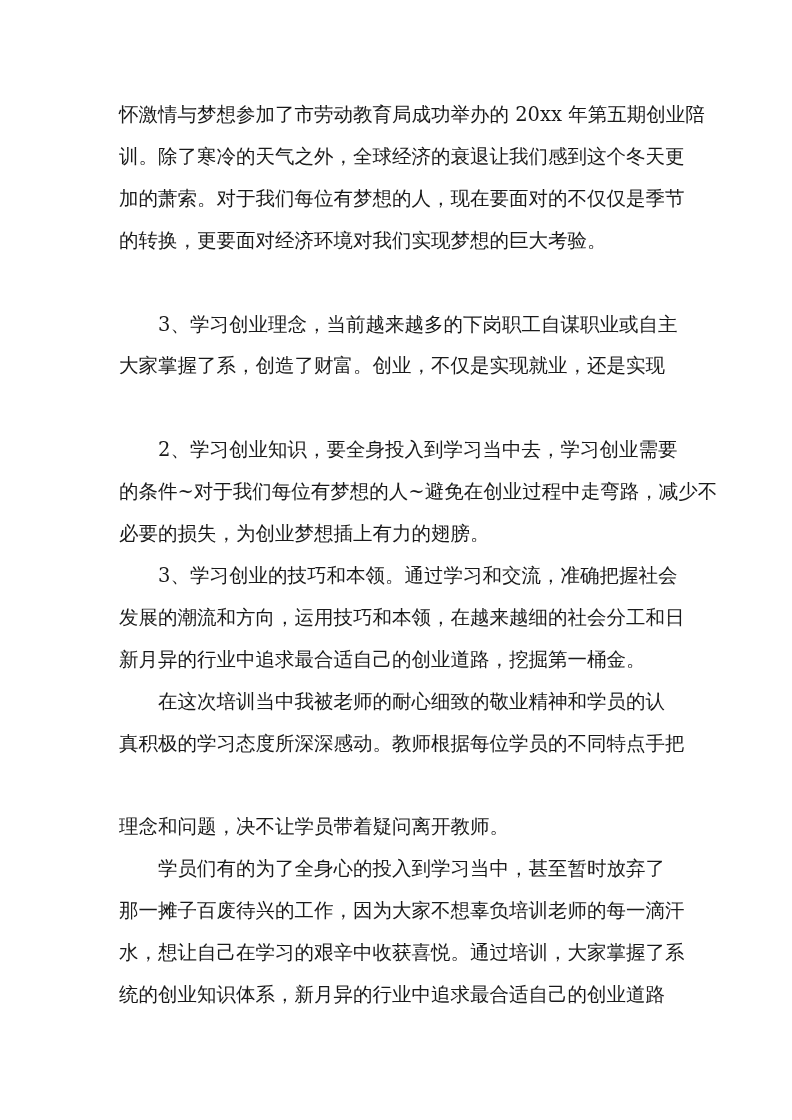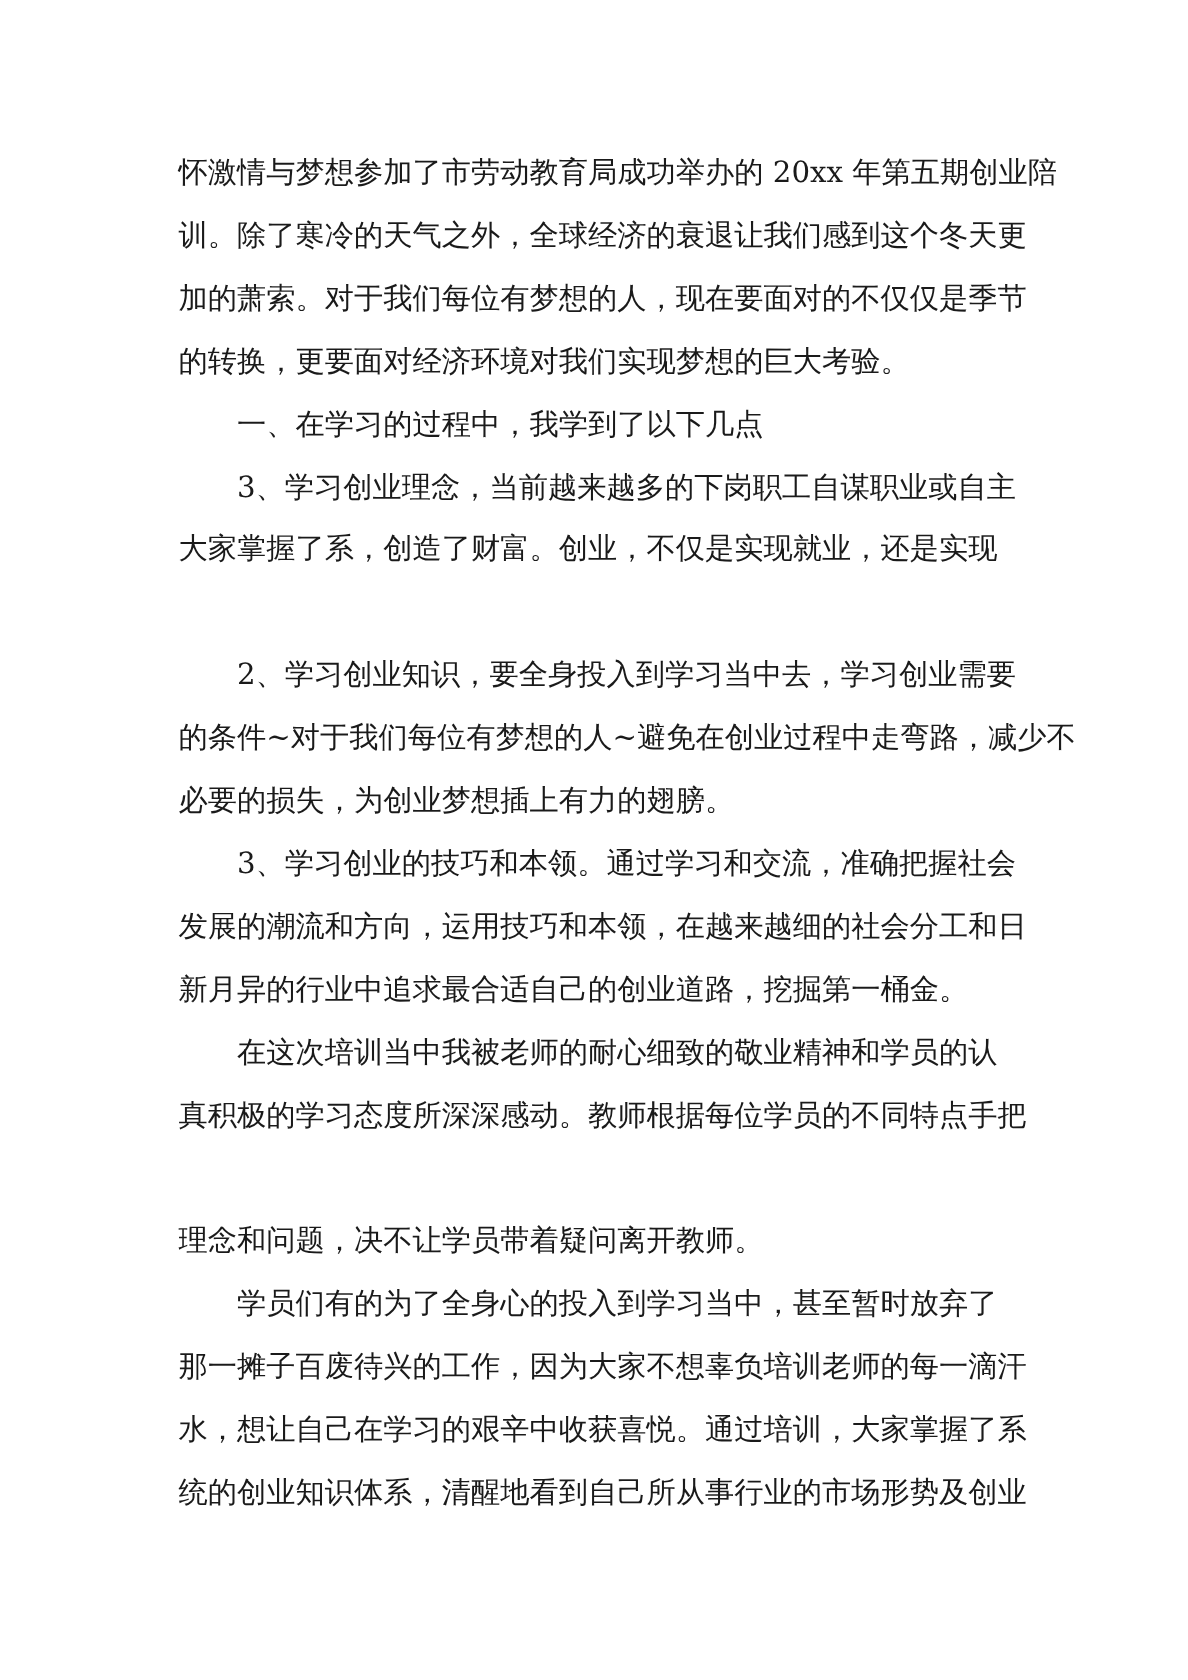--- a/index.html
+++ b/index.html
@@ -20,29 +20,28 @@
   .indent { left: 158px; }
 </style>
 </head>
 <body>
 
 <div class="page">
   <div class="line" style="top:103px">怀激情与梦想参加了市劳动教育局成功举办的 20xx 年第五期创业陪</div>
   <div class="line" style="top:145px">训。除了寒冷的天气之外，全球经济的衰退让我们感到这个冬天更</div>
   <div class="line" style="top:229px">的转换，更要面对经济环境对我们实现梦想的巨大考验。</div>
   <div class="line" style="top:187px">加的萧索。对于我们每位有梦想的人，现在要面对的不仅仅是季节</div>
-  <div class="line indent" style="top:271px">一、在学习的过程中，我学到了以下几点</div>
   <div class="line indent" style="top:313px">3、学习创业理念，当前越来越多的下岗职工自谋职业或自主</div>
   <div class="line" style="top:354px">大家掌握了系，创造了财富。创业，不仅是实现就业，还是实现</div>
   <div class="line indent" style="top:438px">2、学习创业知识，要全身投入到学习当中去，学习创业需要</div>
   <div class="line" style="top:480px">的条件~对于我们每位有梦想的人~避免在创业过程中走弯路，减少不</div>
   <div class="line" style="top:522px">必要的损失，为创业梦想插上有力的翅膀。</div>
   <div class="line indent" style="top:564px">3、学习创业的技巧和本领。通过学习和交流，准确把握社会</div>
   <div class="line" style="top:606px">发展的潮流和方向，运用技巧和本领，在越来越细的社会分工和日</div>
   <div class="line" style="top:648px">新月异的行业中追求最合适自己的创业道路，挖掘第一桶金。</div>
   <div class="line indent" style="top:690px">在这次培训当中我被老师的耐心细致的敬业精神和学员的认</div>
   <div class="line" style="top:732px">真积极的学习态度所深深感动。教师根据每位学员的不同特点手把</div>
   <div class="line" style="top:815px">理念和问题，决不让学员带着疑问离开教师。</div>
   <div class="line indent" style="top:857px">学员们有的为了全身心的投入到学习当中，甚至暂时放弃了</div>
   <div class="line" style="top:899px">那一摊子百废待兴的工作，因为大家不想辜负培训老师的每一滴汗</div>
   <div class="line" style="top:941px">水，想让自己在学习的艰辛中收获喜悦。通过培训，大家掌握了系</div>
-  <div class="line" style="top:983px">统的创业知识体系，清醒地看到自己所从事行业的市场形势及创业</div>
+  <div class="line" style="top:983px">统的创业知识体系，新月异的行业中追求最合适自己的创业道路</div>
 </div>
 
 </body></html>

